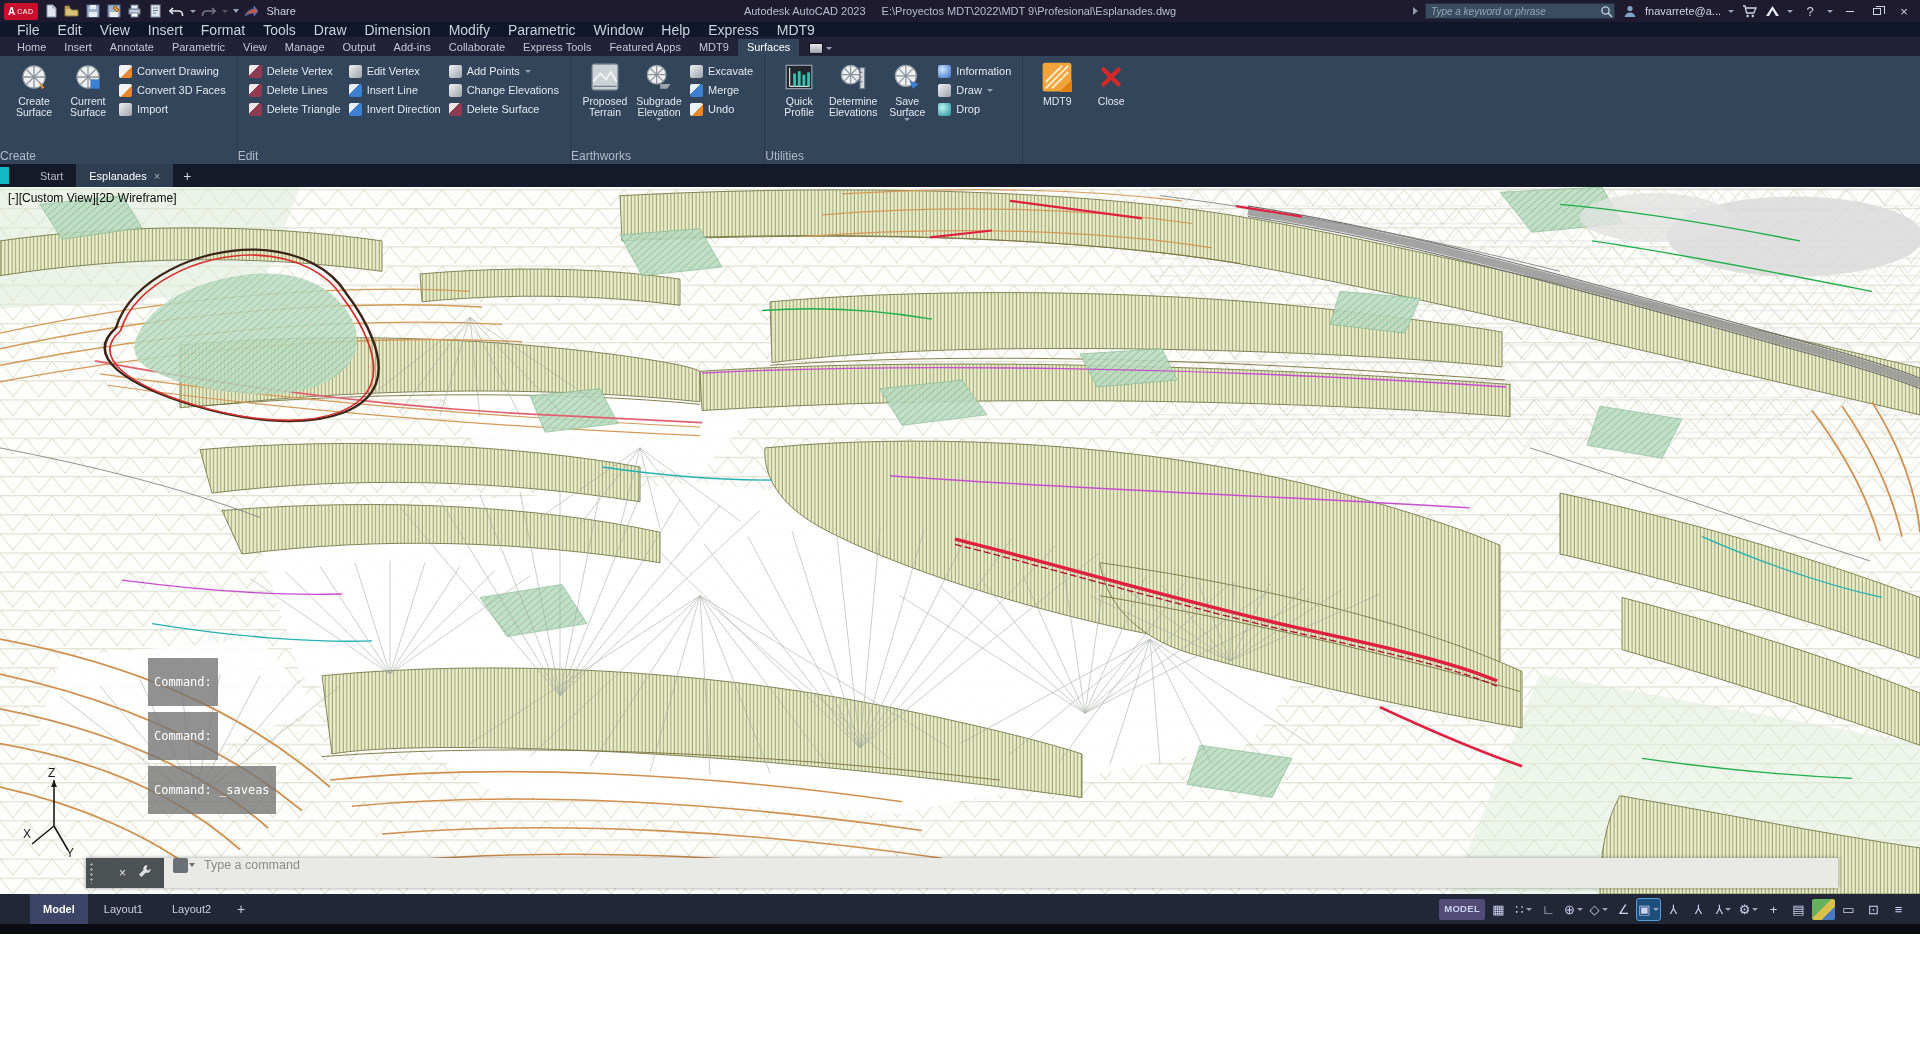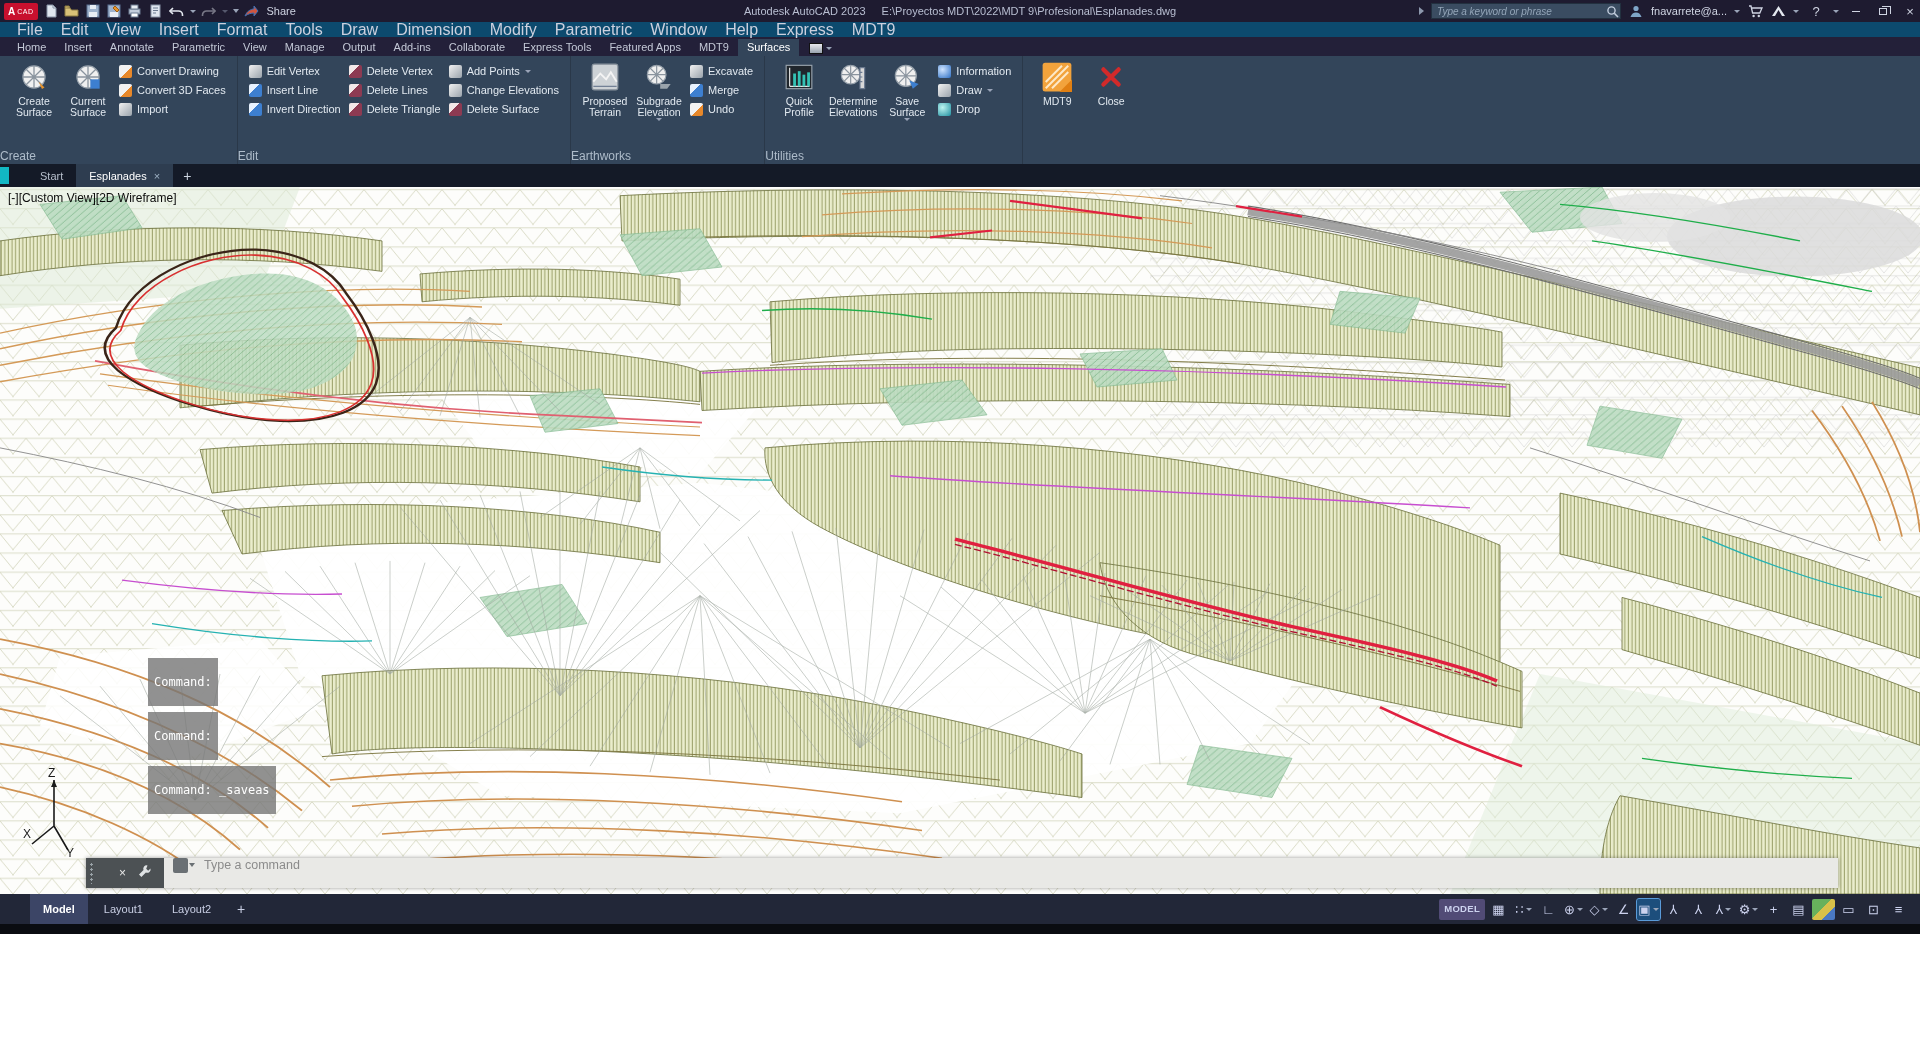--- a/index.html
+++ b/index.html
@@ -10,32 +10,32 @@
   .qat{display:flex;align-items:center;gap:5px;padding-left:4px}
   .acad-badge{display:flex;align-items:center;gap:2px;background:#c8102e;border-radius:2px;padding:1px 4px;color:#fff;font-weight:bold;font-size:10px;height:17px}
   .acad-badge .sub{font-size:7px;font-weight:normal;letter-spacing:.5px}
   .ticon{width:16px;height:16px;display:flex;align-items:center;justify-content:center}
   .ticon svg{display:block}
   .dim{opacity:.45}
   .car{width:0;height:0;border-left:3px solid transparent;border-right:3px solid transparent;border-top:4px solid #9aa4b8;display:inline-block}
   .car.sm{border-top-width:3px}
   .share-lbl{color:#cfd4e2;margin-left:2px}
   .title-center{position:absolute;left:50%;transform:translateX(-50%);display:flex;gap:16px;white-space:nowrap;color:#b9bfd2}
-  .title-right{margin-left:auto;display:flex;align-items:center;gap:7px;}
+  .title-right{margin-left:auto;display:flex;align-items:center;gap:7px;padding-right:6px}
   .tri-right{width:0;height:0;border-top:4px solid transparent;border-bottom:4px solid transparent;border-left:5px solid #8d98ad}
   .searchbox{display:flex;align-items:center;background:#3a4c61;border:1px solid #22303f;height:16px;width:190px}
   .searchbox input{flex:1;background:transparent;border:none;outline:none;color:#d5dce6;font-size:10px;padding:0 5px}
   .searchbox input::placeholder{color:#93a5b8;font-style:italic}
   .user-name{color:#cfd4e2}
   .winbtn{width:20px;height:18px;display:flex;align-items:center;justify-content:center;color:#cfd4e2;font-size:13px}
   .minbar{width:8px;height:1px;background:#cfd4e2}
   .restbox{width:8px;height:7px;border:1px solid #cfd4e2;position:relative}
   .restbox:before{content:"";position:absolute;left:2px;top:-3px;width:8px;height:7px;border:1px solid #cfd4e2;border-bottom:none;border-left:none}
   
-  .menubar{height:15px;background:#0c4a6e;display:flex;align-items:center;color:#ccd0de;font-size:16px;padding-left:8px}
+  .menubar{height:15px;background:#0f172a;display:flex;align-items:center;color:#ccd0de;font-size:14px;padding-left:8px}
   .menubar span{padding:0 9px}
   
   .tabrow{height:19px;background:#232039;display:flex;align-items:flex-end;color:#c3c8d6;font-size:11px;padding-left:8px}
   .rtab{padding:2px 9px 3px}
   .rtab.active{background:#33455a;color:#fff}
   .tab-extra{display:flex;align-items:center;gap:3px;margin-left:10px;padding-bottom:2px}
   .tab-extra .pic{width:14px;height:11px;background:linear-gradient(#e8e8ee,#9aa4b0);border:1px solid #111}
   
   .ribbon{height:108px;background:#33455a;display:flex;color:#e2e9f0;font-size:11px}
   .panel{position:relative;display:flex;padding:3px 7px 15px;border-right:1px solid #2a3849}
@@ -280,44 +280,44 @@
           <span class="si grey"></span>
           <span>Import</span>
         </span>
     </div>
     <span class="plabel">Create</span>
   </div>
 
   <div class="panel">
     <div class="scol">
       <span class="sbtn">
+          <span class="si maroon"></span>
+          <span>Delete Vertex</span>
+        </span>
+      <span class="sbtn">
+          <span class="si maroon"></span>
+          <span>Delete Lines</span>
+        </span>
+      <span class="sbtn">
+          <span class="si maroon"></span>
+          <span>Delete Triangle</span>
+        </span>
+    </div>
+    <div class="scol">
+      <span class="sbtn">
           <span class="si grey"></span>
           <span>Edit Vertex</span>
         </span>
       <span class="sbtn">
           <span class="si blue"></span>
           <span>Insert Line</span>
         </span>
       <span class="sbtn">
           <span class="si blue"></span>
           <span>Invert Direction</span>
-        </span>
-    </div>
-    <div class="scol">
-      <span class="sbtn">
-          <span class="si maroon"></span>
-          <span>Delete Vertex</span>
-        </span>
-      <span class="sbtn">
-          <span class="si maroon"></span>
-          <span>Delete Lines</span>
-        </span>
-      <span class="sbtn">
-          <span class="si maroon"></span>
-          <span>Delete Triangle</span>
         </span>
     </div>
     <div class="scol">
       <span class="sbtn">
           <span class="si grey"></span>
           <span>Add Points</span>
           <span class="car sm"></span>
         </span>
       <span class="sbtn">
           <span class="si grey"></span>

